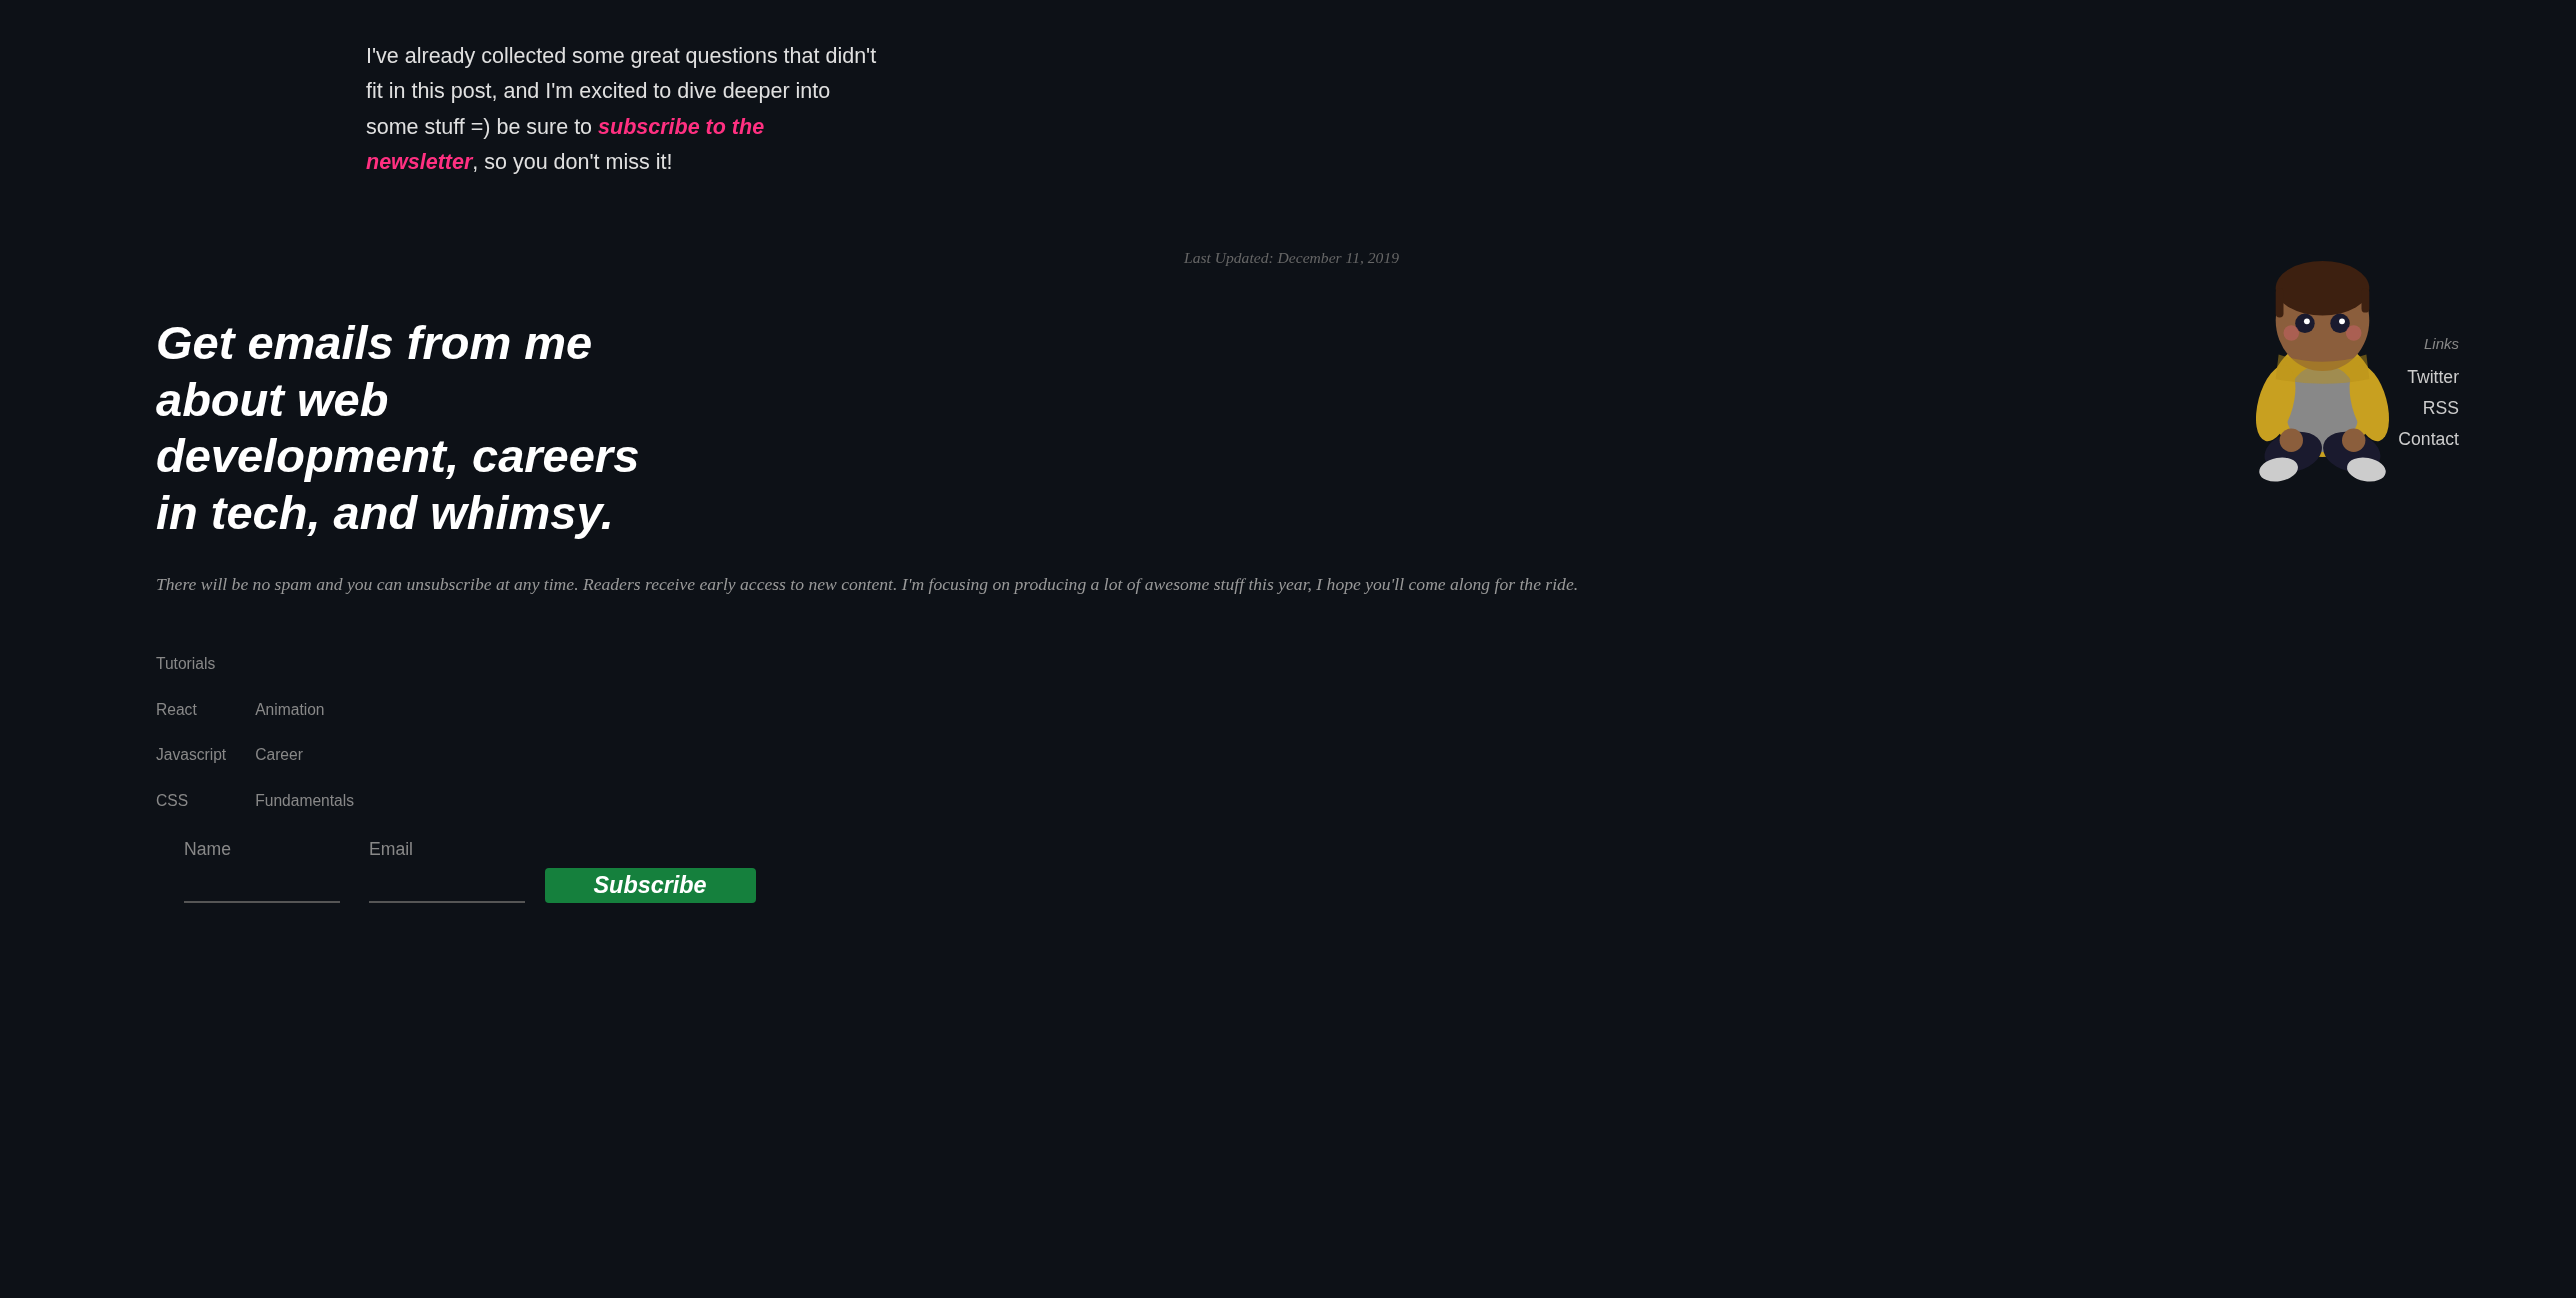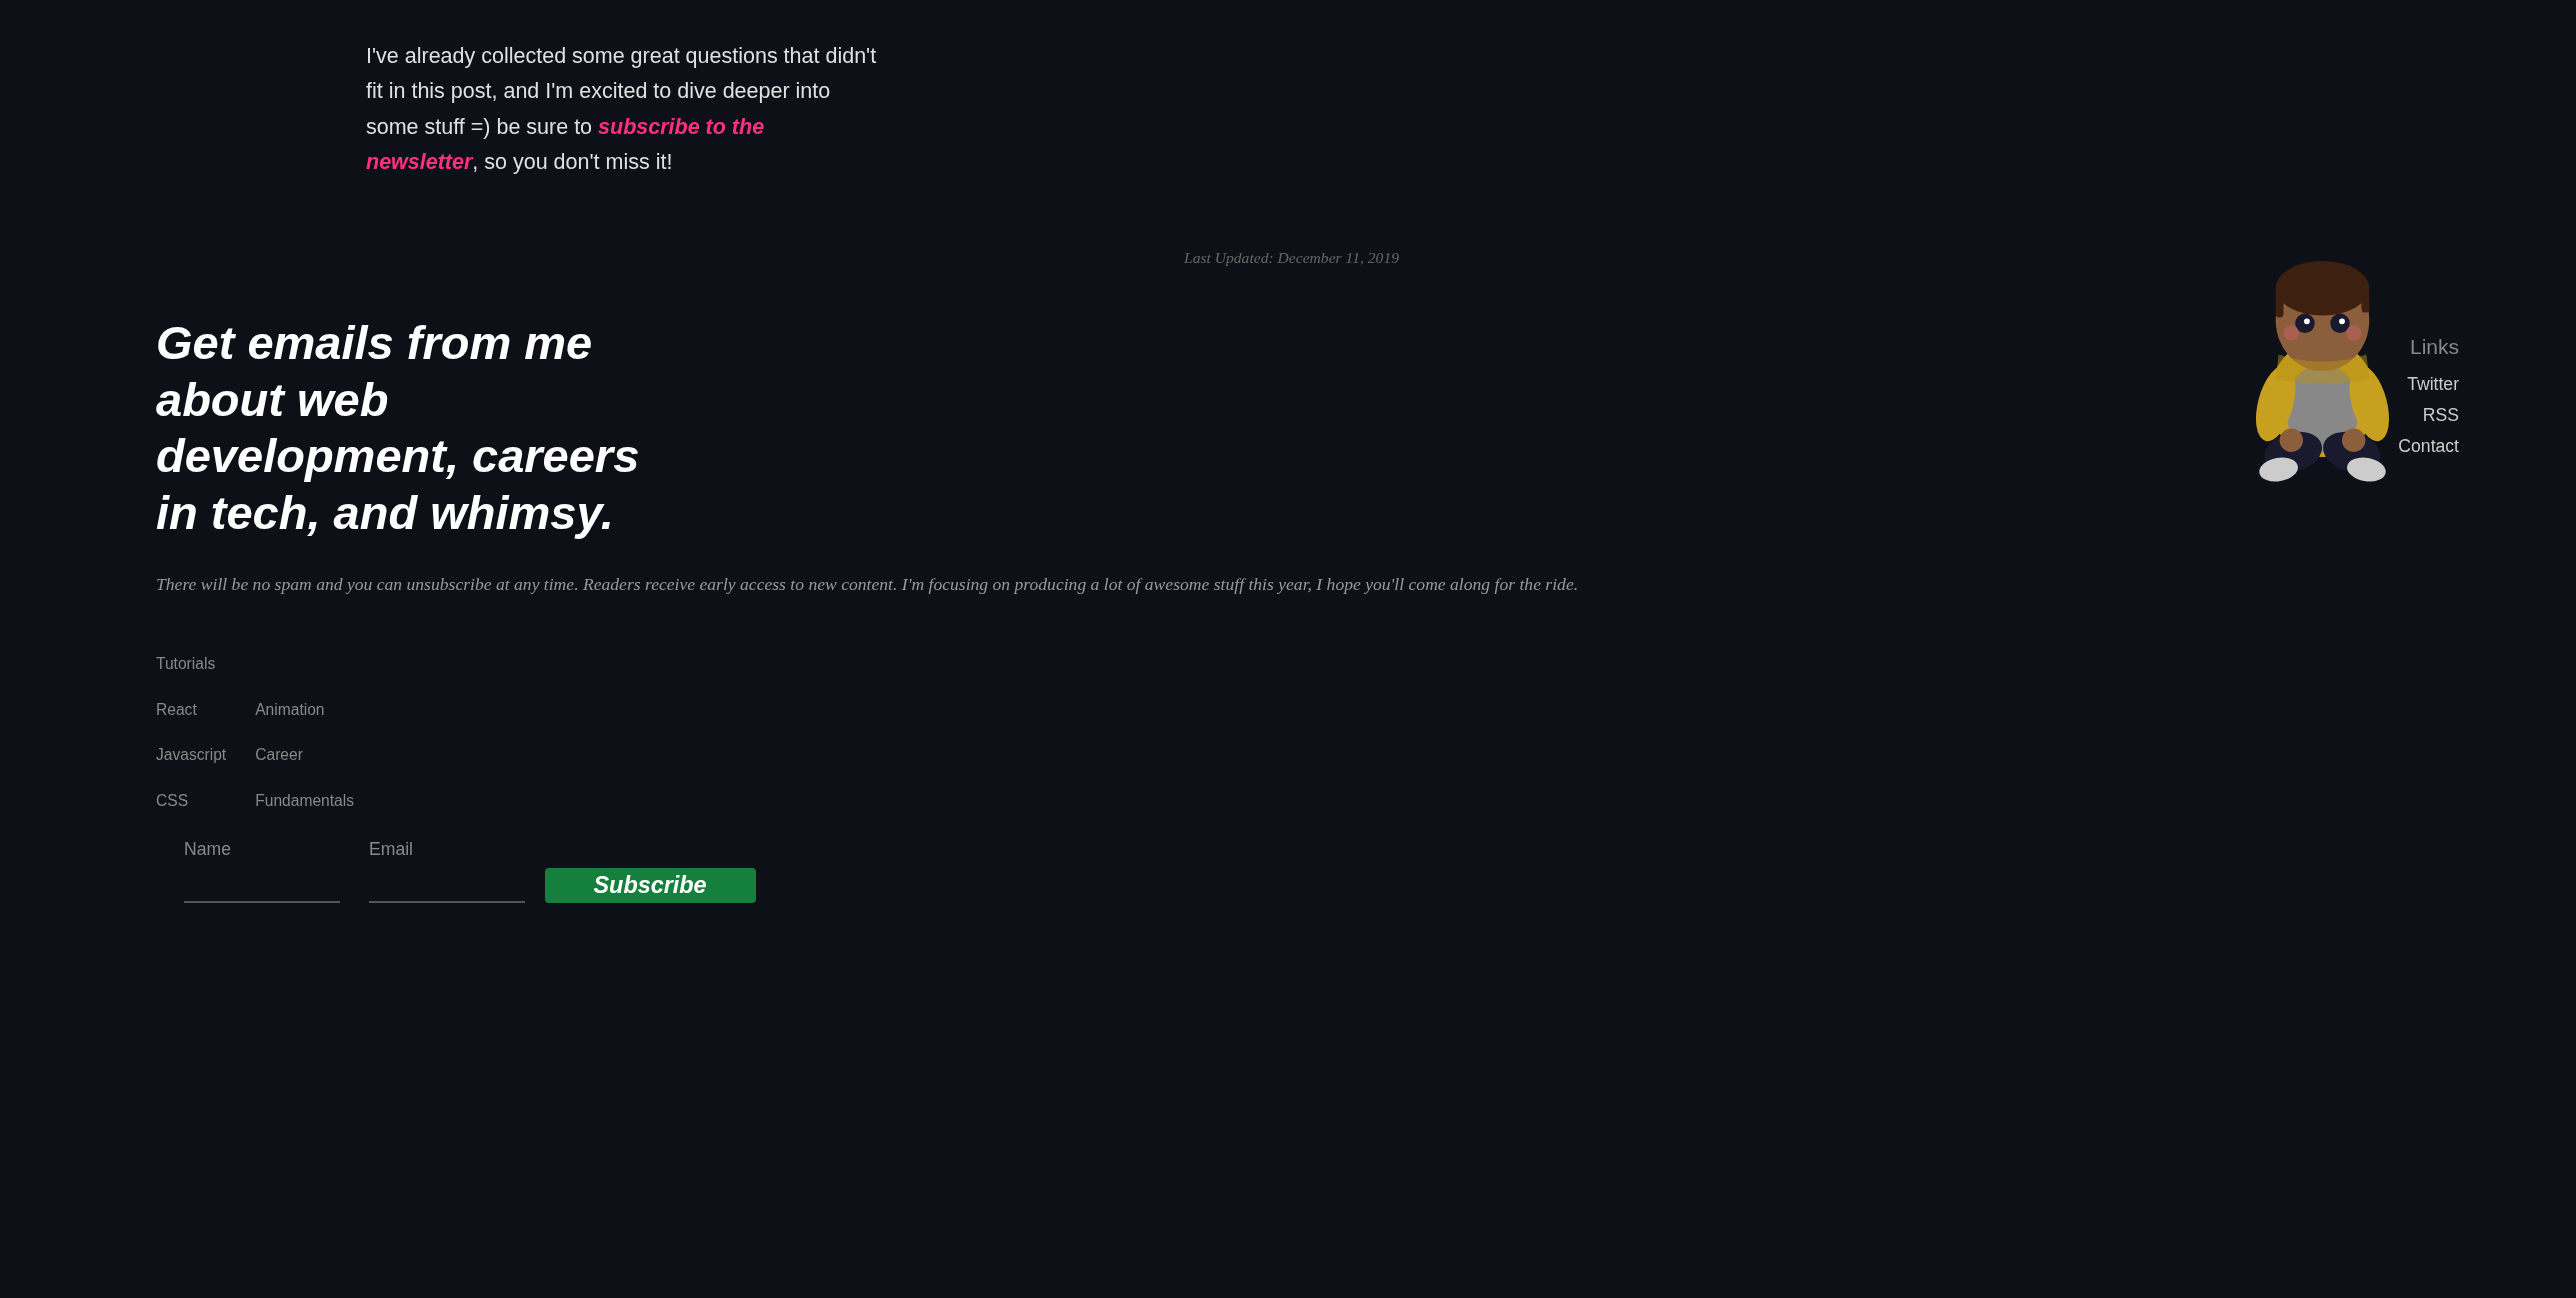--- a/index.html
+++ b/index.html
@@ -223,23 +223,24 @@
       position: relative;
       flex-shrink: 0;
     }
 
     .links-section {
       text-align: right;
     }
 
     .links-heading {
       color: #888;
-      font-size: 21px;
+      font-size: 15px;
       margin-bottom: 15.6px;
       font-family: -apple-system, BlinkMacSystemFont, 'Segoe UI', sans-serif;
+      font-style: italic;
     }
 
     .link-item {
       display: block;
       color: #cccccc;
       font-size: 17.6px;
       margin-bottom: 9.8px;
       text-decoration: none;
       font-family: -apple-system, BlinkMacSystemFont, 'Segoe UI', sans-serif;
     }

